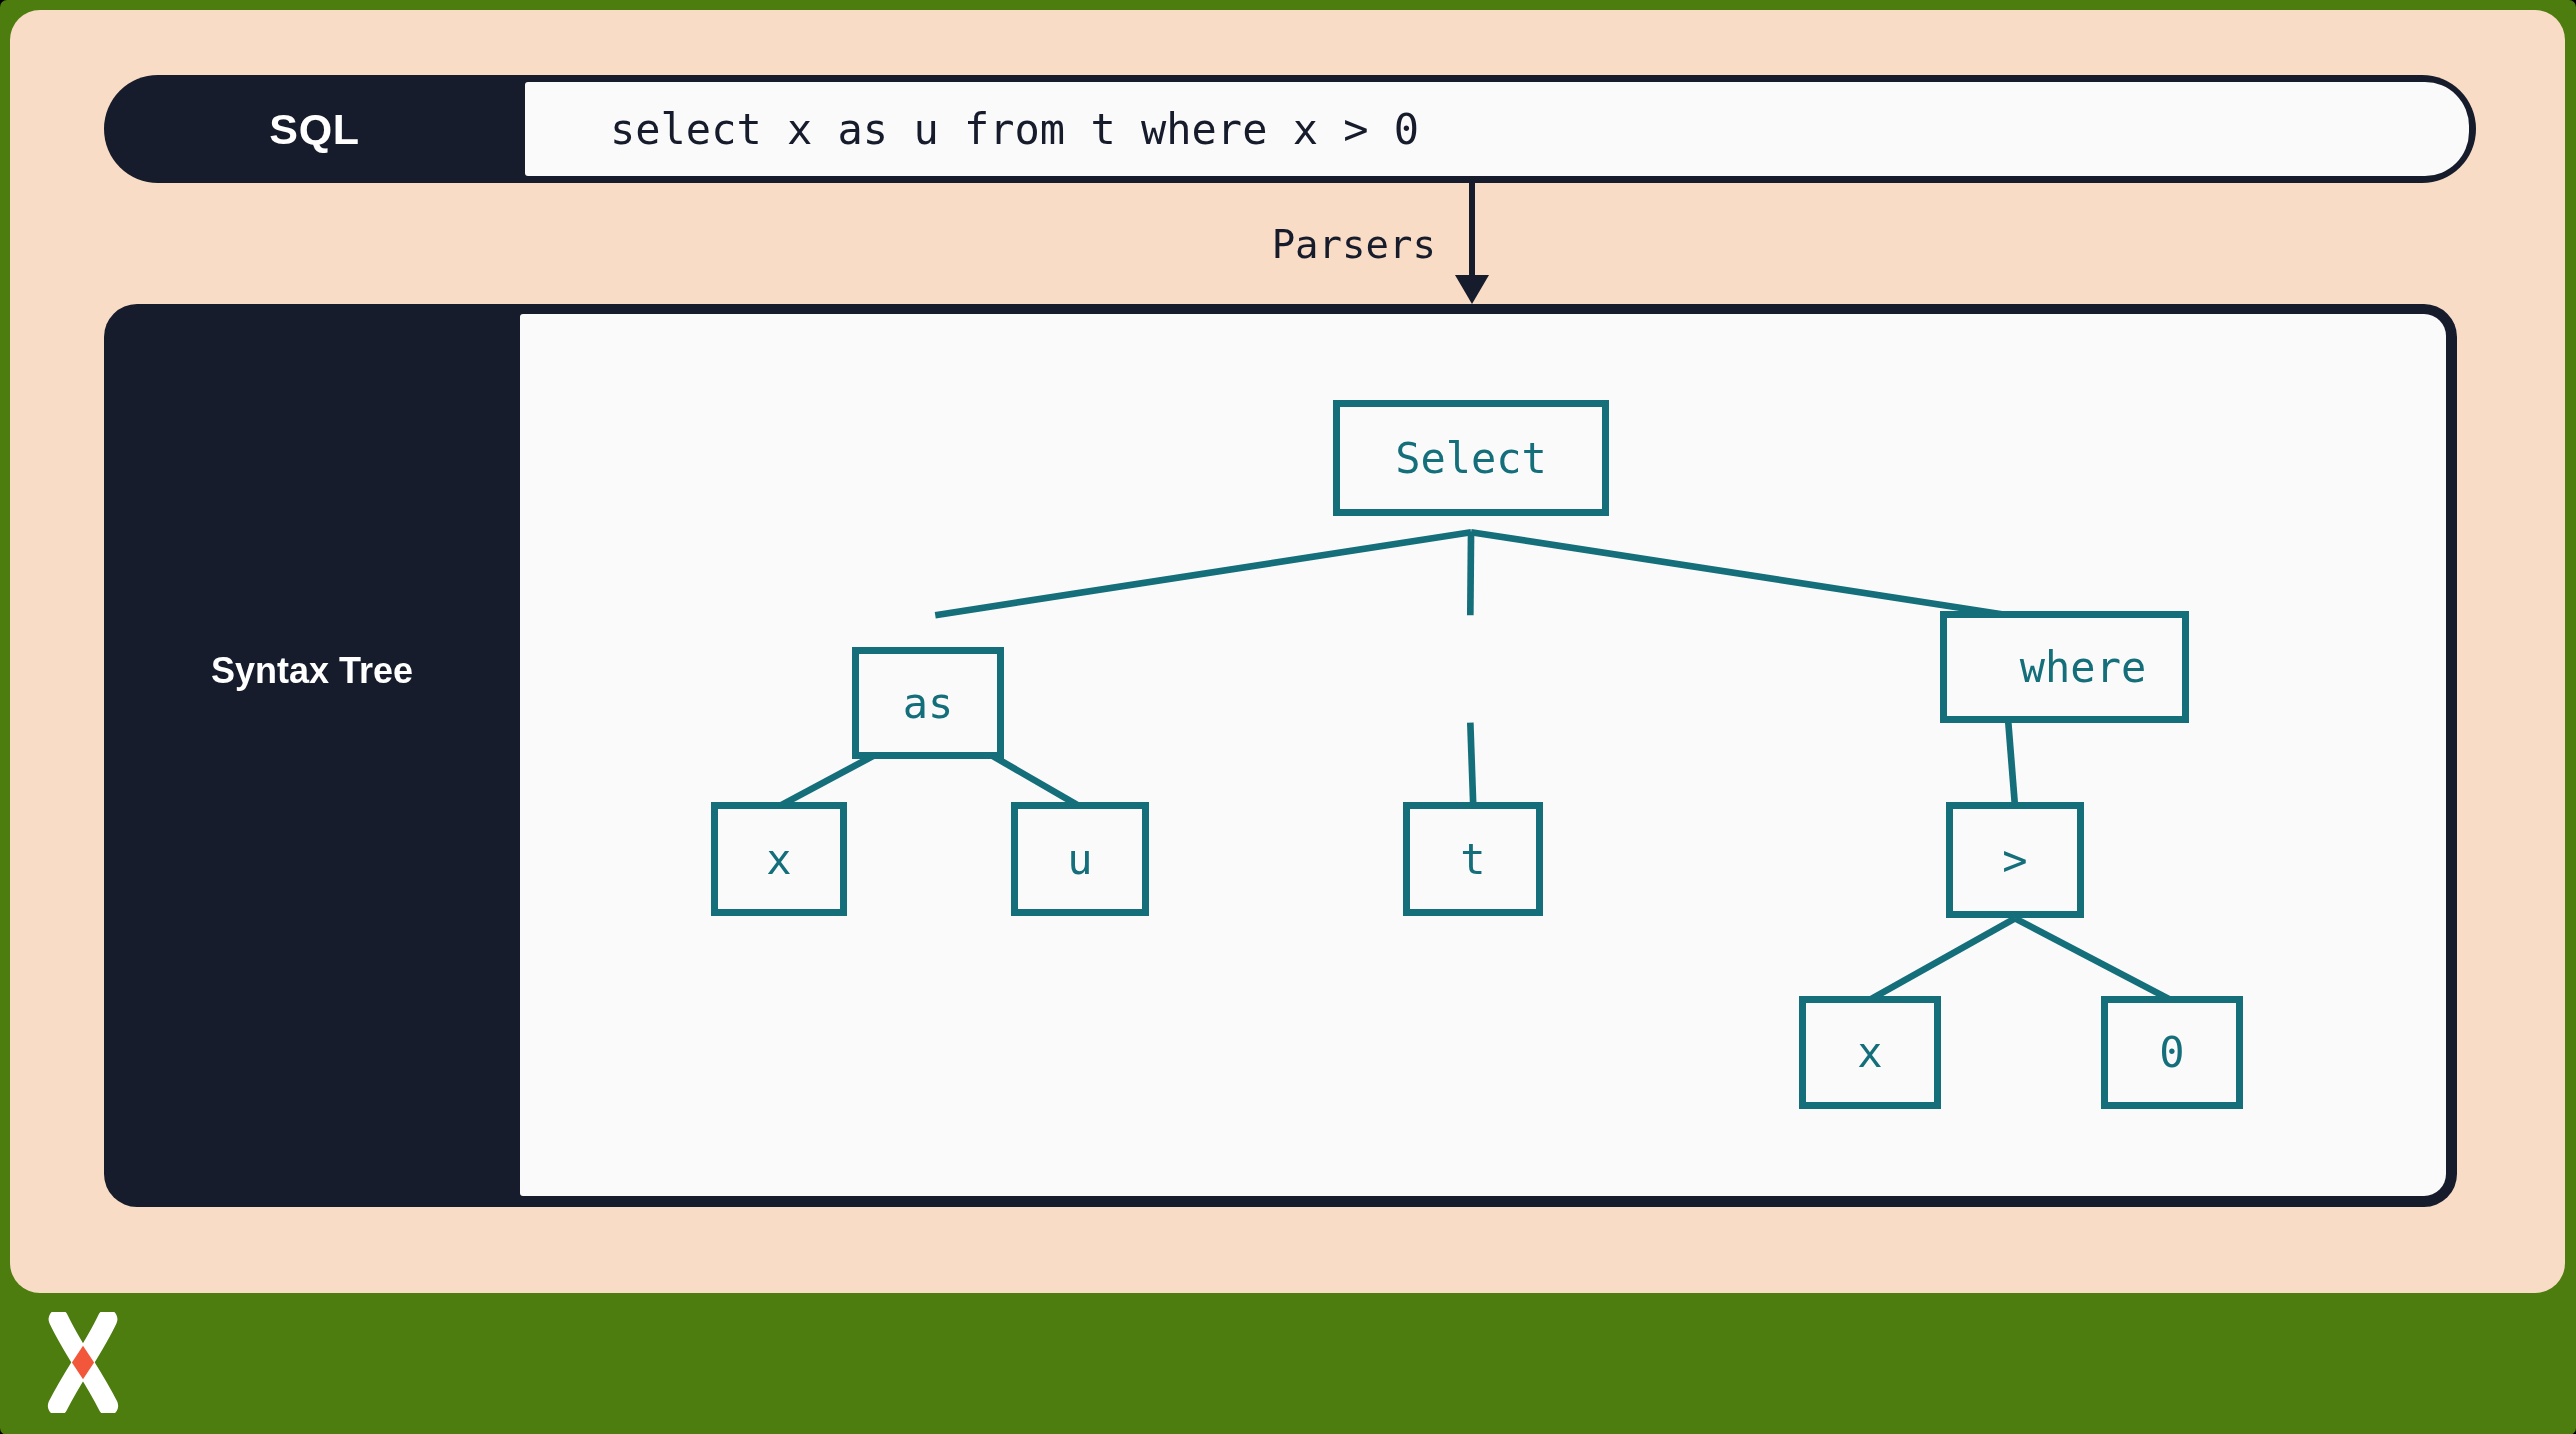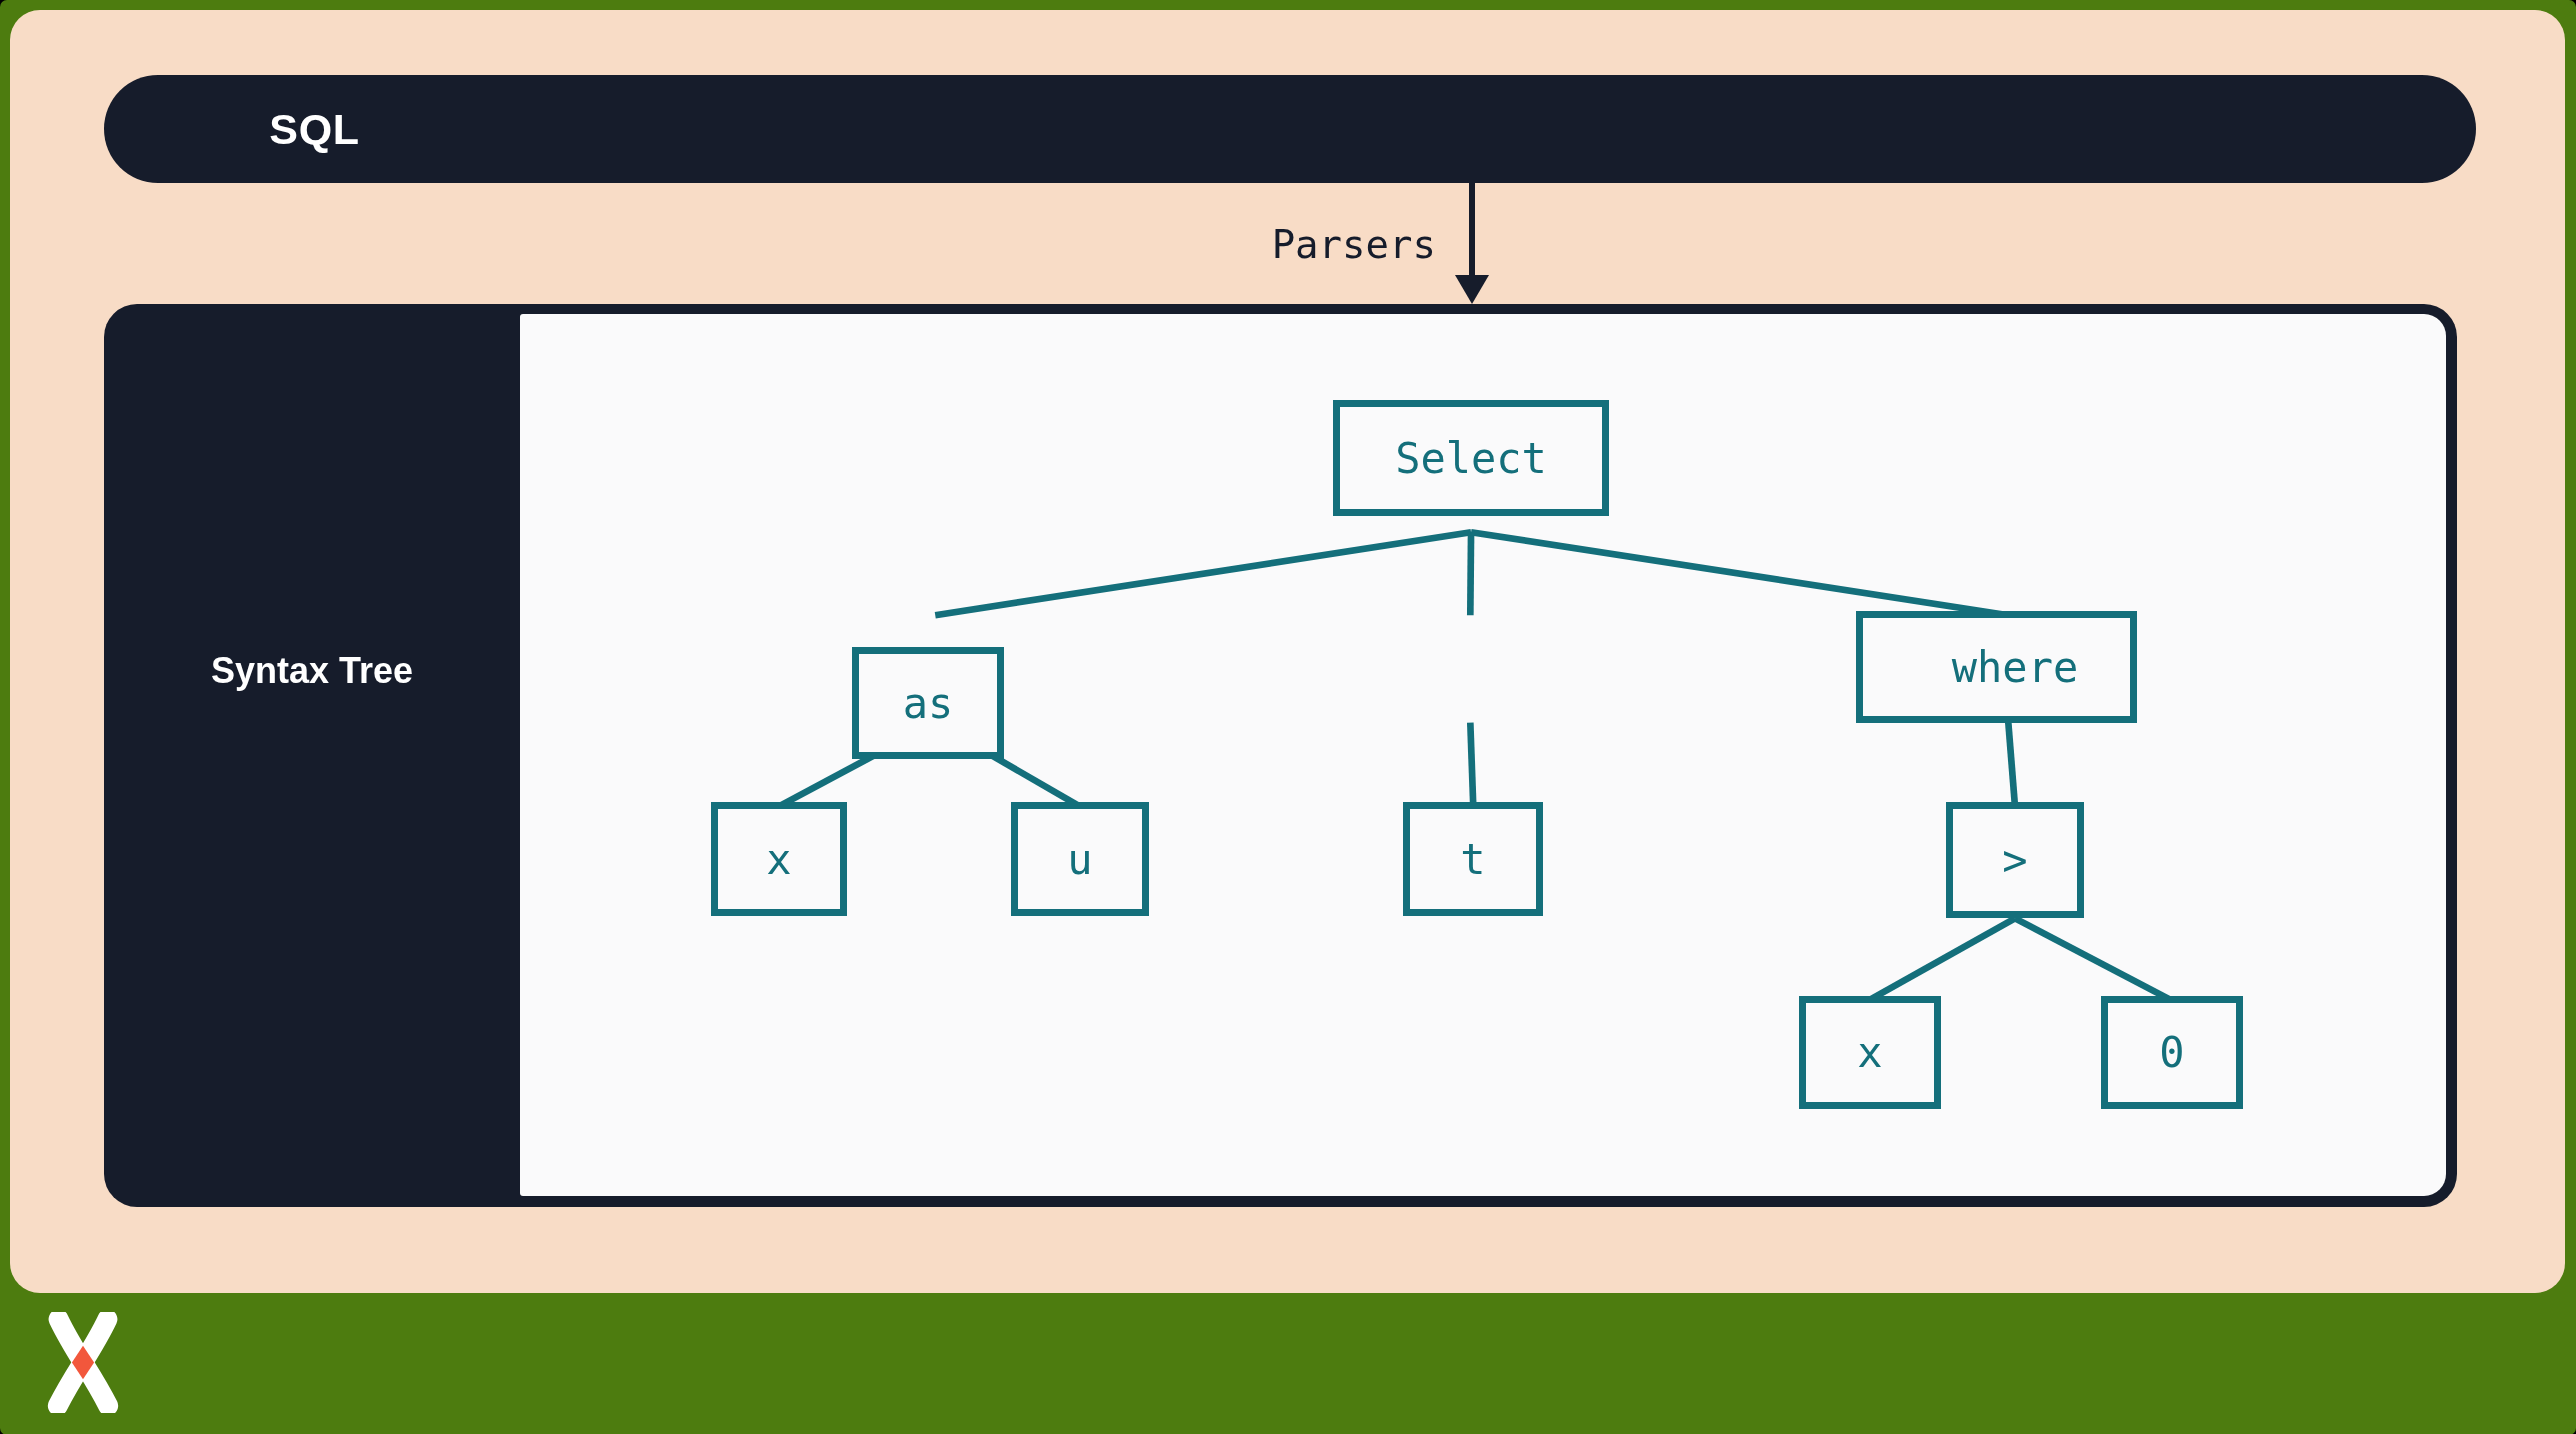--- a/index.html
+++ b/index.html
@@ -67,21 +67,21 @@
 
   .tree-node {
     position: absolute; background: #FAFAFB; border: 7.4px solid #146F7B;
     display: flex; align-items: center; justify-content: center;
     font-family: "DejaVu Sans Mono", monospace; font-size: 42px; color: #146F7B;
     white-space: pre;
   }
   .n-select { left: 1333px; top: 400px; width: 276px; height: 116px; }
   .n-as     { left: 852px; top: 647px; width: 152px; height: 112px; }
   .n-from   { left: 1359px; top: 611px; width: 222px; height: 112px; }
-  .n-where  { left: 1856px; top: 611px; width: 281px; height: 112px; padding-left: 37px; }
+  .n-where  { left: 1940px; top: 611px; width: 249px; height: 112px; padding-left: 37px; }
   .n-x1     { left: 711px;  top: 802px; width: 136px; height: 114px; }
   .n-u      { left: 1011px; top: 802px; width: 138px; height: 114px; }
   .n-t      { left: 1403px; top: 802px; width: 140px; height: 114px; }
   .n-gt     { left: 1946px; top: 802px; width: 138px; height: 116px; }
   .n-x2     { left: 1799px; top: 996px; width: 142px; height: 113px; }
   .n-zero   { left: 2101px; top: 996px; width: 142px; height: 113px; }
 
   
   .footer-logo { position: absolute; left: 46px; top: 1312px; width: 74px; height: 101px; }
   .footer-title {
@@ -91,20 +91,21 @@
   }
 </style>
 </head>
 <body>
 
 <div class="frame">
   <div class="canvas"></div>
 
   <div class="sql-pill">
     <div class="sql-label-section">SQL</div>
+    <div class="sql-value-section">select x as u from t where x &gt; 0</div>
   </div>
 
   <div class="parser-line"></div>
   <div class="parser-arrowhead"></div>
   <div class="parser-label">Parsers</div>
 
   <div class="tree-card"></div>
   <div class="tree-main"></div>
   <div class="tree-side-label">Syntax Tree</div>
 

